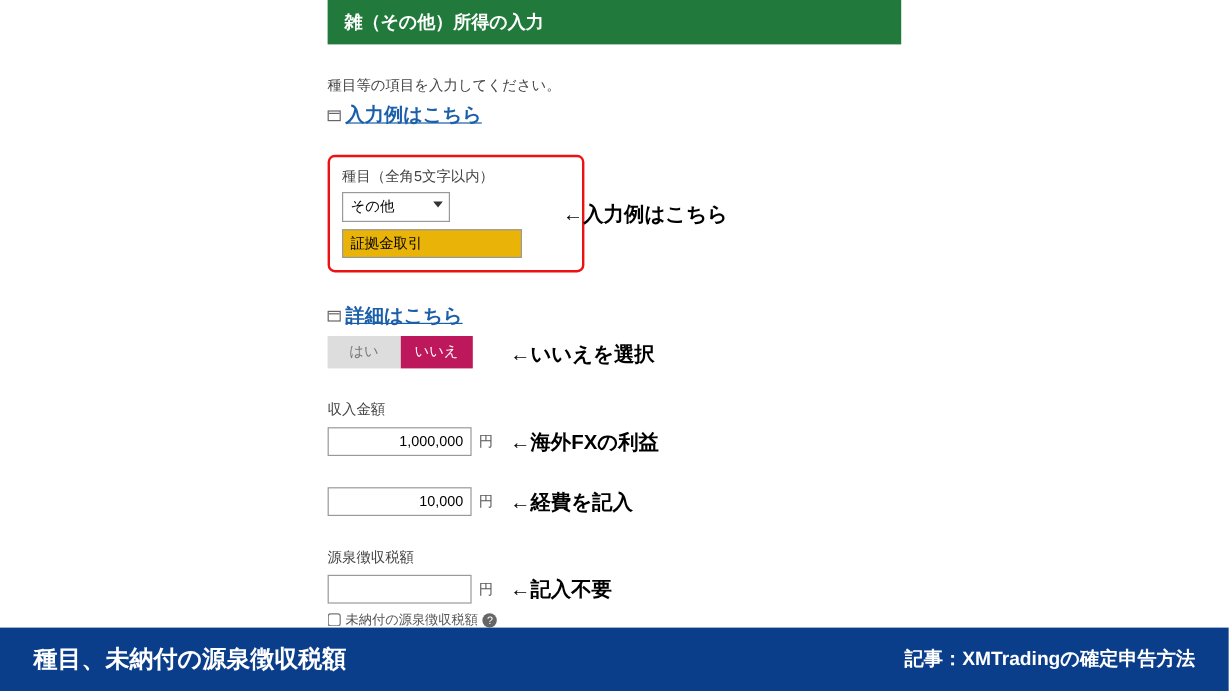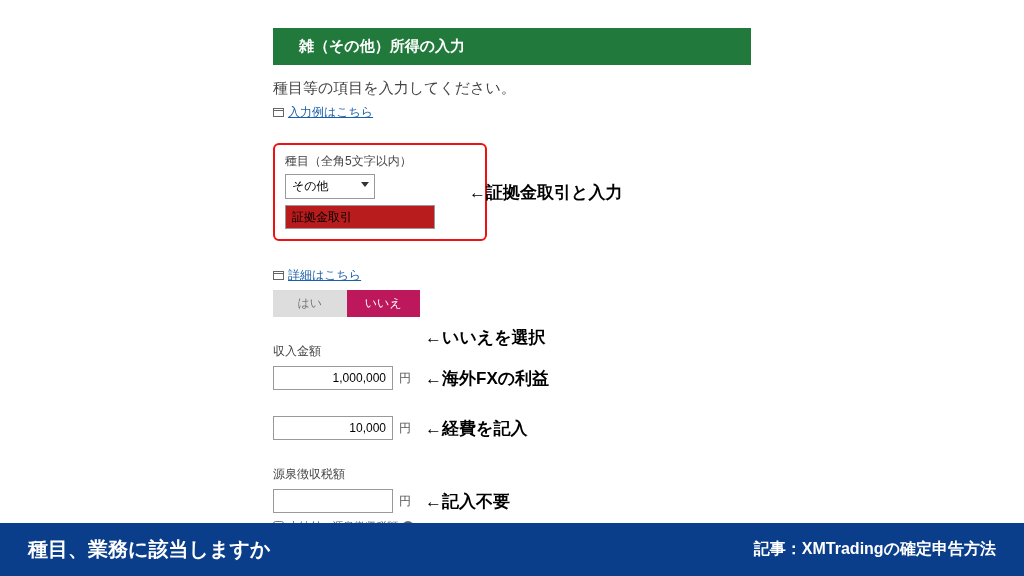--- a/index.html
+++ b/index.html
@@ -11,33 +11,33 @@
     overflow: hidden;
     position: relative;
   }
   .content {
     padding: 0 273px 0 273px;
     position: relative;
   }
   .header-bar {
     background: #217a3c;
     color: #fff;
-    padding: 9px 26px;
+    padding: 9px 14px;
     font-size: 15px;
     font-weight: 600;
-    margin-top: 28px;
   }
   .intro {
-    margin-top: 14px;
-    font-size: 15px;
+    margin-top: 26px;
+    font-size: 12px;
     color: #444;
   }
   .linkline {
     margin-top: 6px;
-    font-size: 12px;
+    font-size: 16px;
+    font-weight: bold;
   }
   .linkline a {
     color: #1a5faa;
     text-decoration: underline;
   }
   .ic-window {
     display: inline-block;
     width: 11px;
     height: 9px;
     border: 1px solid #666;
@@ -79,37 +79,37 @@
     width: 0; height: 0;
     border-left: 4px solid transparent;
     border-right: 4px solid transparent;
     border-top: 5px solid #333;
   }
   .text-input {
     border: 1px solid #999;
     padding: 4px 6px;
     font-size: 12px;
     width: 150px;
-    background: #b91c1c;
+    background: #eab308;
     margin-top: 6px;
   }
   .annot {
     position: absolute;
     font-size: 17px;
     font-weight: 700;
     color: #000;
     white-space: nowrap;
   }
   .section {
     margin-top: 26px;
     position: relative;
   }
   .toggle-group {
     display: flex;
-    width: 147px;
+    width: 121px;
     margin-top: 6px;
   }
   .toggle-btn {
     flex: 1;
     text-align: center;
     font-size: 12px;
     padding: 5px 0;
     border: none;
   }
   .toggle-btn.off { background: #ddd; color: #777; }
@@ -187,33 +187,33 @@
     <div class="red-box">
       <span class="field-label">種目（全角5文字以内）</span>
       <div class="select">
         <span>その他</span>
         <span class="caret"></span>
       </div>
       <div>
         <input class="text-input" value="証拠金取引" style="">
       </div>
     </div>
-    <div class="annot" style="left:196px; top:38px;">←証拠金取引と入力</div>
+    <div class="annot" style="left:196px; top:38px;">←入力例はこちら</div>
   </div>
 
   <div class="section">
     <div class="linkline" style="margin-top:2px;">
       <span class="ic-window"></span><a href="#">詳細はこちら</a>
     </div>
     <div style="position:relative;">
       <div class="toggle-group">
         <button class="toggle-btn off">はい</button>
         <button class="toggle-btn on">いいえ</button>
       </div>
-      <div class="annot" style="left:152px; top:4px;margin-top:32px;">←いいえを選択</div>
+      <div class="annot" style="left:152px; top:4px;">←いいえを選択</div>
     </div>
   </div>
 
   <div class="section">
     <span class="field-label">収入金額</span>
     <div class="row" style="position:relative;">
       <input class="num-input" value="1,000,000" style="">
       <span class="unit">円</span>
       <div class="annot" style="left:152px; top:1px;">←海外FXの利益</div>
     </div>
@@ -237,15 +237,15 @@
     <div class="check-line">
       <input type="checkbox" style="">
       <span>未納付の源泉徴収税額</span>
       <span class="qmark">?</span>
     </div>
   </div>
 
 </div>
 
 <div class="footer">
-  <div class="footer-left">種目、業務に該当しますか</div>
+  <div class="footer-left">種目、未納付の源泉徴収税額</div>
   <div class="footer-right">記事：XMTradingの確定申告方法</div>
 </div>
 
 </body></html>

